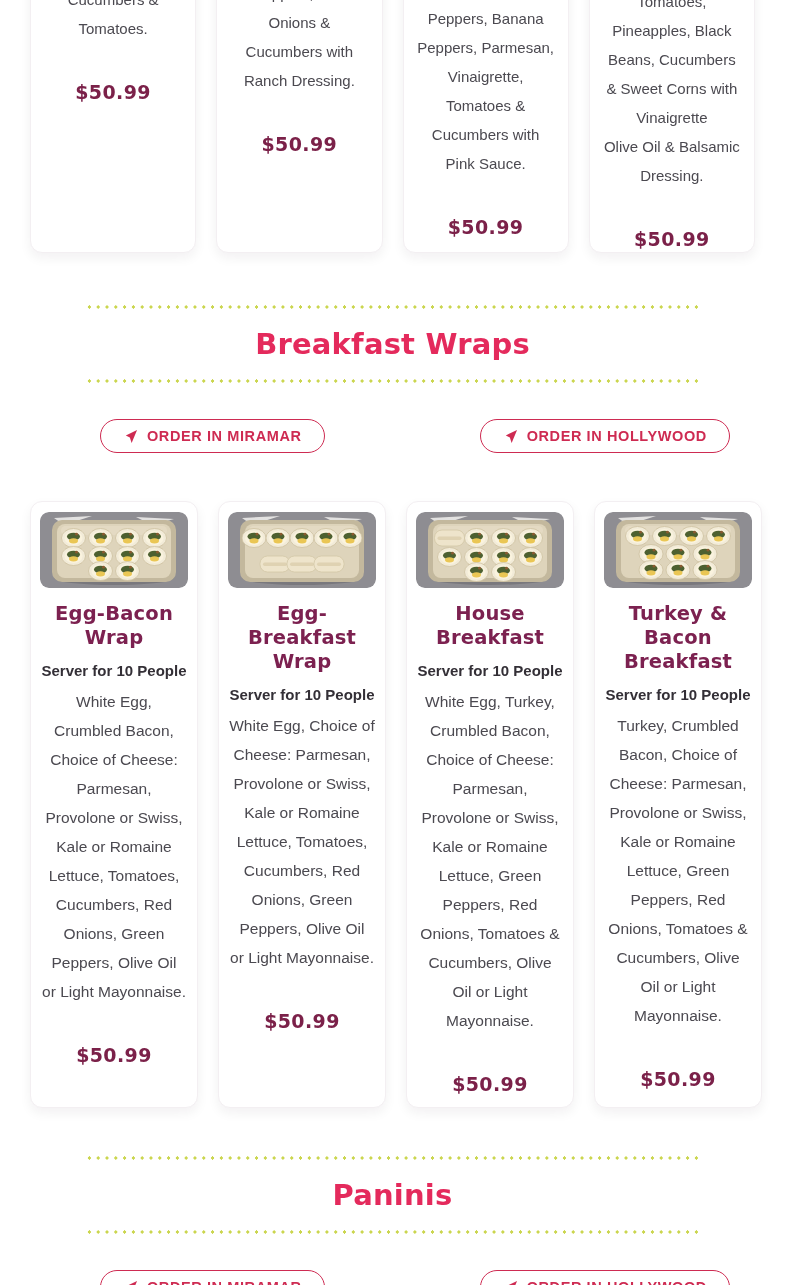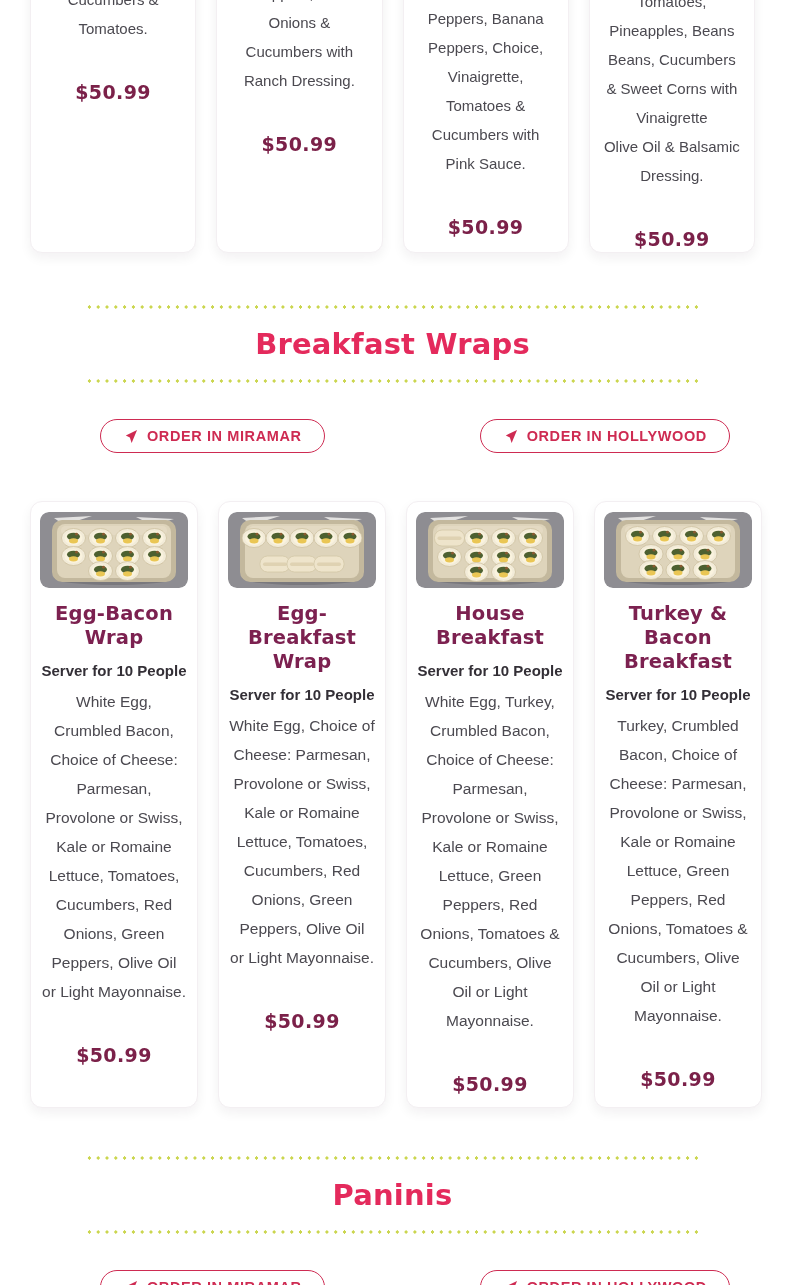--- a/index.html
+++ b/index.html
@@ -101,32 +101,32 @@
           <div class="dline">Onions &amp;</div>
           <div class="dline">Cucumbers with</div>
           <div class="dline">Ranch Dressing.</div>
         </div>
         <div class="price">$50.99</div>
       </div>
       <div class="card">
         <div class="desc" style="margin-top: 34px;">
           <div class="dline">Lettuce, Green</div>
           <div class="dline">Peppers, Banana</div>
-          <div class="dline">Peppers, Choice,</div>
+          <div class="dline">Peppers, Parmesan,</div>
           <div class="dline">Vinaigrette,</div>
           <div class="dline">Tomatoes &amp;</div>
           <div class="dline">Cucumbers with</div>
           <div class="dline">Pink Sauce.</div>
         </div>
         <div class="price">$50.99</div>
       </div>
       <div class="card">
         <div class="desc" style="margin-top: 46px;">
           <div class="dline">Tomatoes,</div>
-          <div class="dline">Pineapples, Beans</div>
+          <div class="dline">Pineapples, Black</div>
           <div class="dline">Beans, Cucumbers</div>
           <div class="dline">&amp; Sweet Corns with</div>
           <div class="dline">Vinaigrette</div>
           <div class="dline">Olive Oil &amp; Balsamic</div>
           <div class="dline">Dressing.</div>
         </div>
         <div class="price">$50.99</div>
       </div>
     </div>
 

